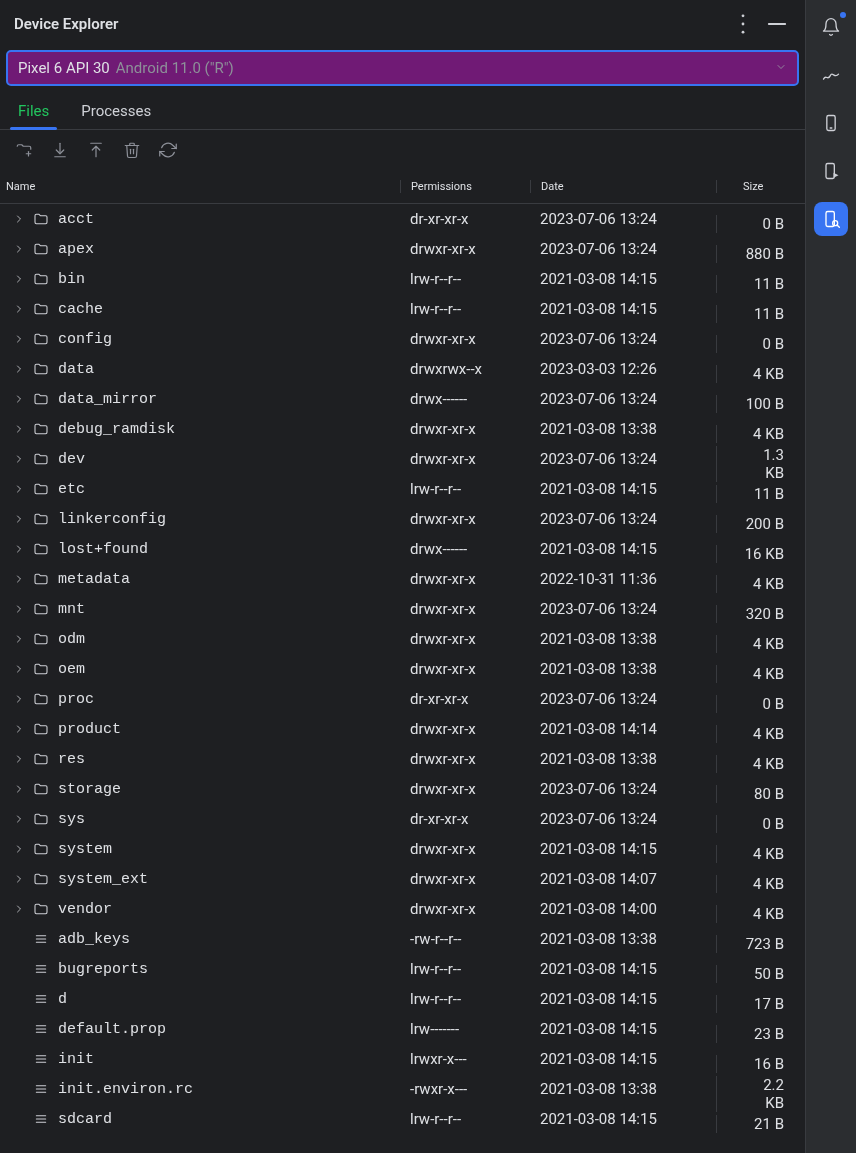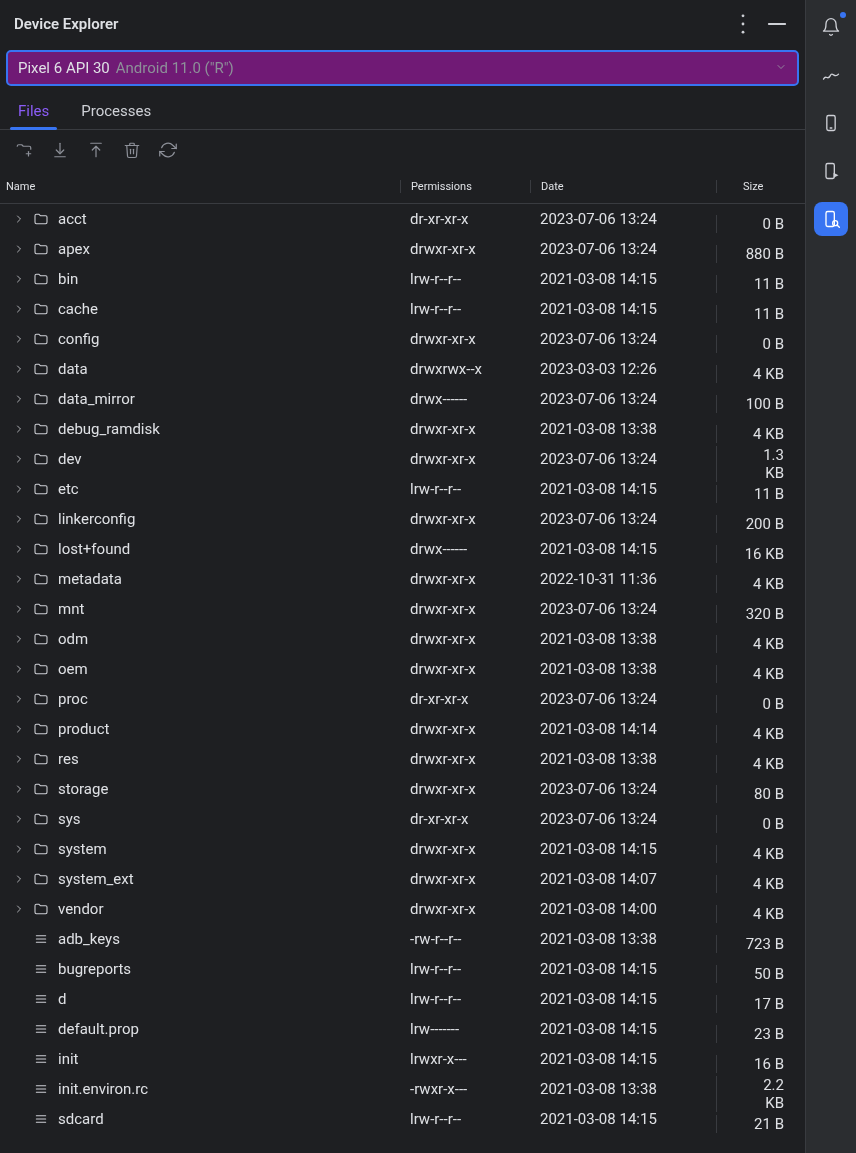--- a/index.html
+++ b/index.html
@@ -74,21 +74,21 @@
     height: 38px;
     border-bottom: 1px solid #393b40;
   }
   .tab {
     padding: 0 8px;
     display:flex; align-items:center;
     color:#ced0d6;
     position: relative;
     margin-right: 16px;
   }
-  .tab.active { color:#8b5cf6; }
+  .tab.active { color:#22c55e; }
   .tab.active::after {
     content:"";
     position:absolute; left:0; right:0; bottom:-1px;
     height:3px; background:#3874f2; border-radius:2px;
   }
 
   
   .toolbar {
     display:flex; align-items:center;
     padding: 0 10px;
@@ -131,21 +131,21 @@
     gap:4px;
   }
   .expander {
     width:14px; height:14px;
     display:flex;align-items:center;justify-content:center;
     color:#ced0d6;
     flex-shrink:0;
   }
   .expander.hidden { visibility:hidden; }
   .ficon { width:18px; height:18px; display:flex; align-items:center; justify-content:center; color:#ced0d6; margin: 0 4px 0 2px; }
-  .fname { color:#dfe1e5; }
+  .fname { color:#dfe1e5;font-family:Liberation Mono, monospace; }
   .row .col-perm, .row .col-date { border:none; color:#dfe1e5; }
 
   svg { stroke: currentColor; fill: none; stroke-width: 1.6; stroke-linecap: round; stroke-linejoin: round; }
 </style>
 </head>
 <body>
 
 <div class="main-pane">
 
   <div class="header">

